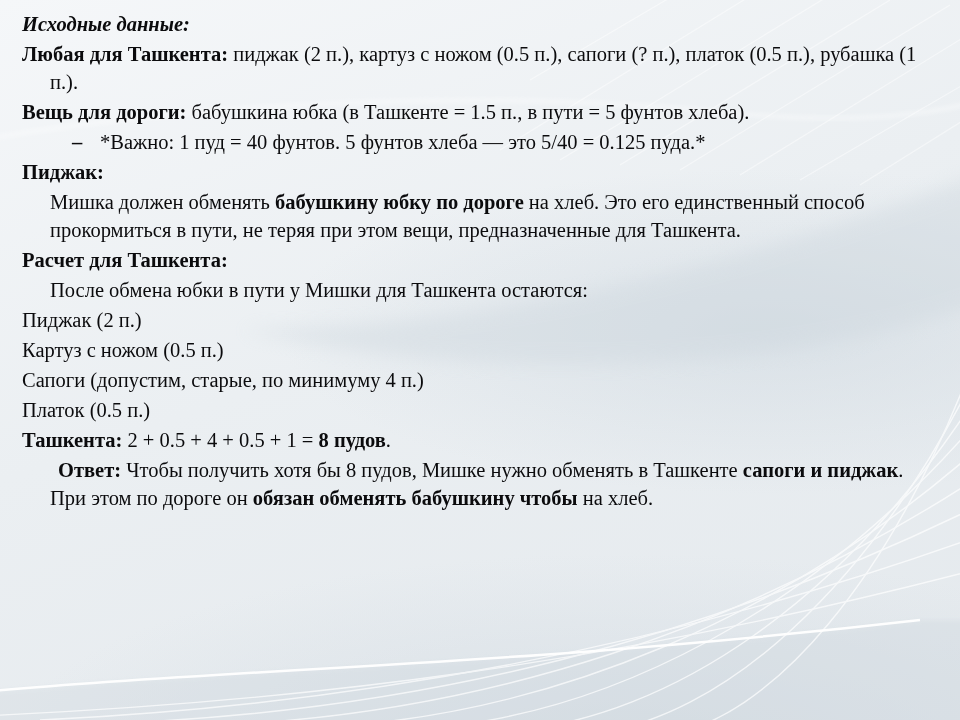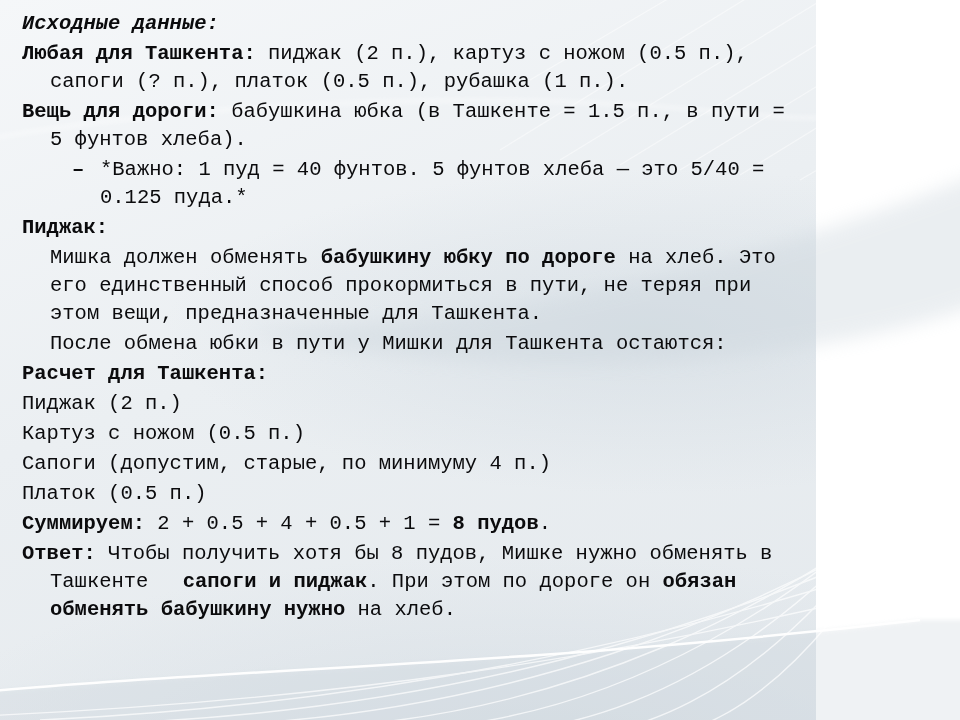--- a/index.html
+++ b/index.html
@@ -2,26 +2,25 @@
 <html><head>
 <meta charset="utf-8">
 <style>
   html, body { margin: 0; padding: 0; }
   body {
     width: 960px; height: 720px; overflow: hidden;
     font-family: "Liberation Serif", "DejaVu Serif", serif;
     color: #0b0b0d;
   }
   .slide {
-    position: relative; width: 816px; height: 720px;
+    position: relative; width: 960px; height: 720px;
     background:
       radial-gradient(ellipse 720px 240px at 80% 46%, rgba(199,210,219,0.45), rgba(199,210,219,0) 68%),
       radial-gradient(ellipse 900px 300px at 65% 106%, rgba(201,211,220,0.50), rgba(201,211,220,0) 70%),
       linear-gradient(160deg, #f5f7f9 0%, #ebeff2 45%, #e4e9ed 100%);
-    font-family: Liberation Mono, monospace;
   }
   .bg { position: absolute; inset: 0; pointer-events: none; }
   .content {
     position: absolute; inset: 0;
     padding: 10px 26px 0 22px;
     font-size: 20.5px; line-height: 28px;
   }
   .p { margin: 0 0 2px 0; }
   .p.heading { font-weight: bold; font-style: italic; }
   .p.hang { padding-left: 28px; text-indent: -28px; }
@@ -78,22 +77,22 @@
 
   <div class="content">
     <p class="p heading"><span style="font-weight: bold; font-style: italic;">Исходные данные:</span></p>
     <p class="p hang"><span style="font-weight: bold;">Любая для Ташкента:</span><span> пиджак (2 п.), картуз с ножом (0.5 п.), сапоги (? п.), платок (0.5 п.), рубашка (1 п.).</span></p>
     <p class="p hang"><span style="font-weight: bold;">Вещь для дороги:</span><span> бабушкина юбка (в Ташкенте = 1.5 п., в пути = 5 фунтов хлеба).</span></p>
     <p class="p dash">
       <span class="bullet">–</span><span><span>*Важно: 1 пуд = 40 фунтов. 5 фунтов хлеба — это 5/40 = 0.125 пуда.*</span></span>
     </p>
     <p class="p"><span style="font-weight: bold;">Пиджак:</span></p>
     <p class="p indent"><span>Мишка должен обменять </span><span style="font-weight: bold;">бабушкину юбку по дороге</span><span> на хлеб. Это его единственный способ прокормиться в пути, не теряя при этом вещи, предназначенные для Ташкента.</span></p>
+    <p class="p"><span style="font-weight: bold;">Расчет для Ташкента:</span></p>
     <p class="p indent"><span>После обмена юбки в пути у Мишки для Ташкента остаются:</span></p>
-    <p class="p"><span style="font-weight: bold;">Расчет для Ташкента:</span></p>
     <p class="p"><span>Пиджак (2 п.)</span></p>
     <p class="p"><span>Картуз с ножом (0.5 п.)</span></p>
     <p class="p"><span>Сапоги (допустим, старые, по минимуму 4 п.)</span></p>
     <p class="p"><span>Платок (0.5 п.)</span></p>
-    <p class="p"><span style="font-weight: bold;">Суммируем:</span><span> 2 + 0.5 + 4 + 0.5 + 1 = </span><span style="font-weight: bold;">8 пудов</span><span>.</span></p>
-    <p class="p hang"><span style="font-weight: bold;">Ответ:</span><span> Чтобы получить хотя бы 8 пудов, Мишке нужно обменять в Ташкенте </span><span style="font-weight: bold; margin-left: 22px;">сапоги и пиджак</span><span>. При этом по дороге он </span><span style="font-weight: bold;">обязан обменять бабушкину нужно</span><span> на хлеб.</span></p>
+    <p class="p"><span style="font-weight: bold;">Ташкента:</span><span> 2 + 0.5 + 4 + 0.5 + 1 = </span><span style="font-weight: bold;">8 пудов</span><span>.</span></p>
+    <p class="p hang"><span style="font-weight: bold; margin-left: 36px;">Ответ:</span><span> Чтобы получить хотя бы 8 пудов, Мишке нужно обменять в Ташкенте </span><span style="font-weight: bold;">сапоги и пиджак</span><span>. При этом по дороге он </span><span style="font-weight: bold;">обязан обменять бабушкину чтобы</span><span> на хлеб.</span></p>
   </div>
 </div>
 
 </body></html>

